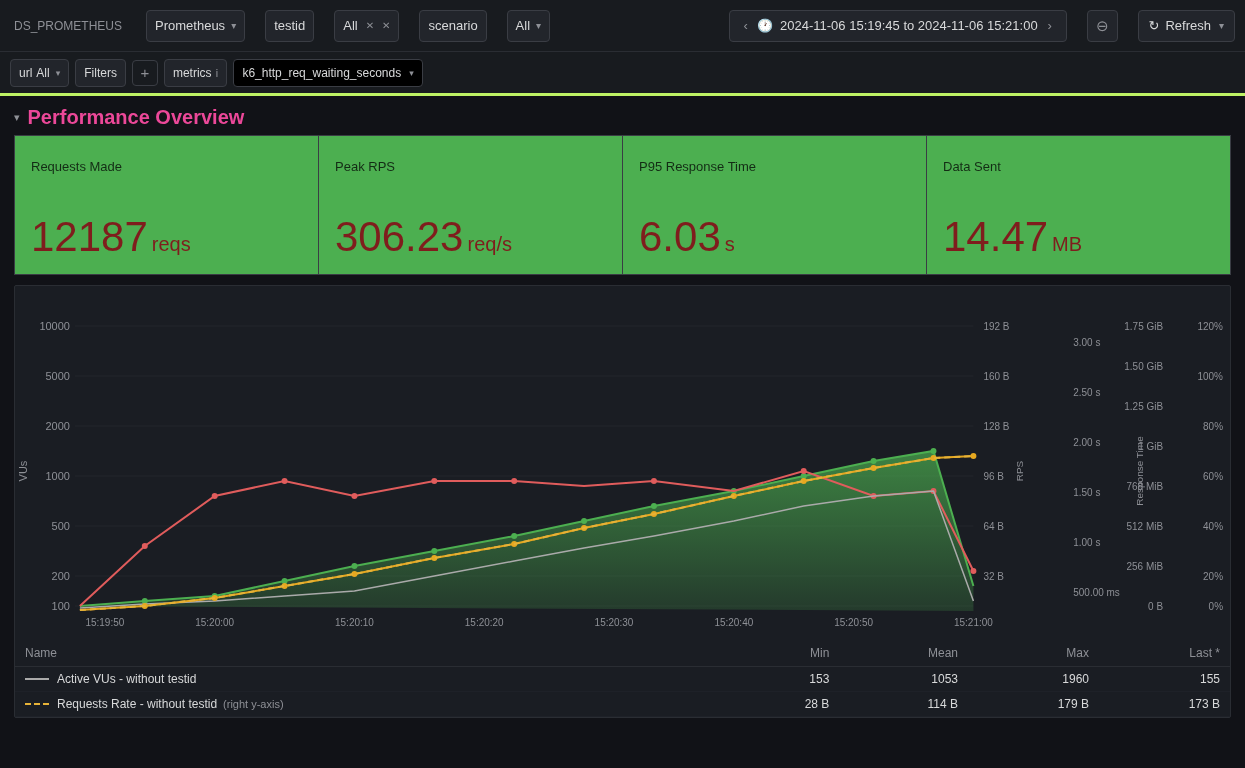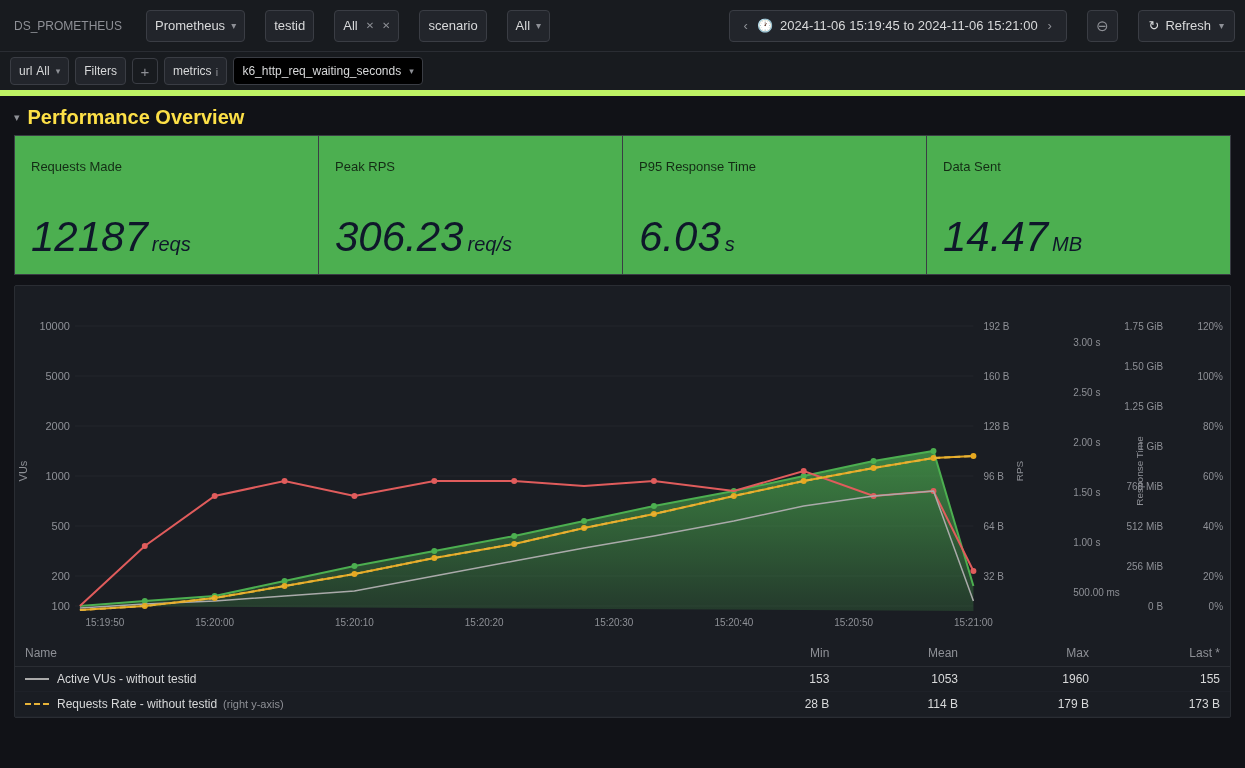--- a/index.html
+++ b/index.html
@@ -100,21 +100,21 @@
     }
     .spacer { flex: 1; }
 
     
     .filterbar {
       display: flex;
       align-items: center;
       gap: 6px;
       padding: 6px 10px;
       background: #181b1f;
-      border-bottom: 6px solid #bef264;
+      border-bottom: 3px solid #bef264;
       height: 44px;
     }
     .filter-tag {
       display: flex;
       align-items: center;
       gap: 4px;
       background: #22252b;
       border: 1px solid #3a3d44;
       border-radius: 4px;
       padding: 3px 8px;
@@ -182,21 +182,21 @@
       padding: 10px 14px 6px;
     }
     .section-collapse {
       color: #8e9096;
       cursor: pointer;
       font-size: 11px;
     }
     .section-title {
       font-size: 20px;
       font-weight: 600;
-      color: #fde047;
+      color: #ec4899;
     }
 
     
     .stats-row {
       display: flex;
       gap: 0;
       padding: 0 14px;
       margin-bottom: 0;
     }
     .stat-card {
@@ -214,24 +214,23 @@
     }
     .stat-label {
       font-size: 13px;
       color: rgba(0,0,0,0.75);
       font-weight: 500;
       margin-bottom: 8px;
     }
     .stat-value {
       font-size: 42px;
       font-weight: 300;
-      color: #0f172a;
+      color: #7f1d1d;
       line-height: 1;
       margin-top: auto;
-      font-style: italic;
     }
     .stat-value .stat-unit {
       font-size: 20px;
       font-weight: 400;
       margin-left: 4px;
     }
 
     
     .chart-container {
       margin: 10px 14px 0;

